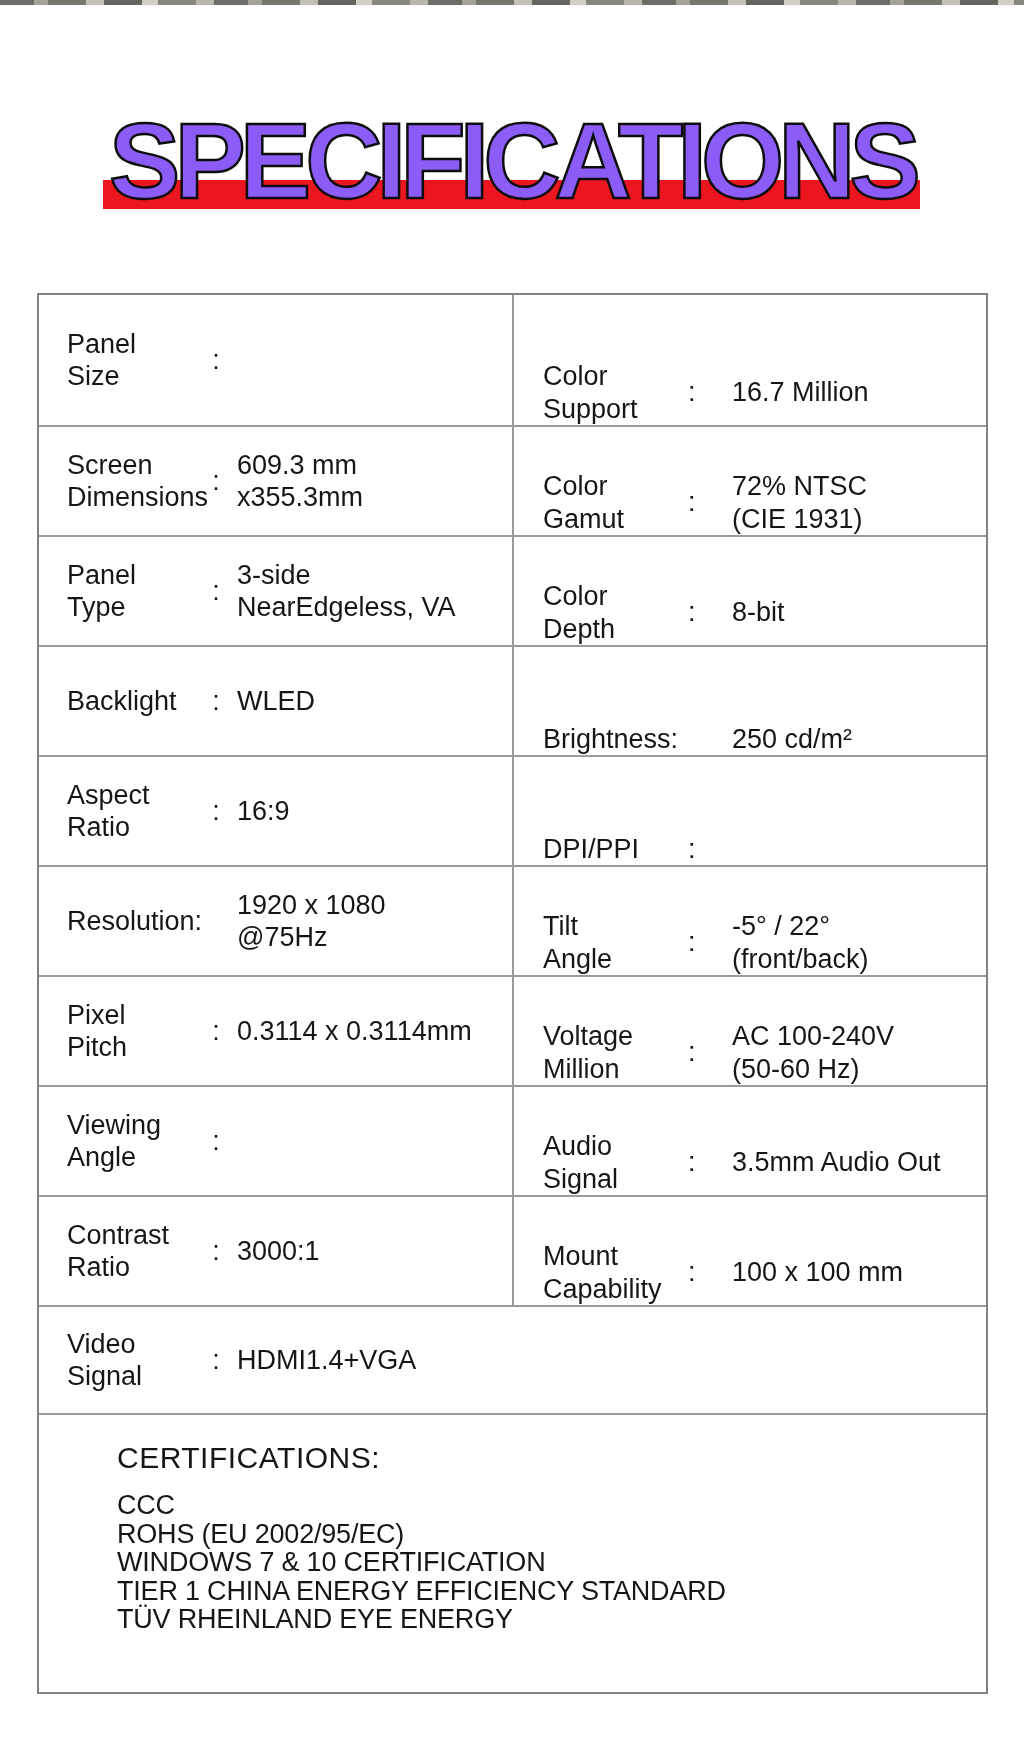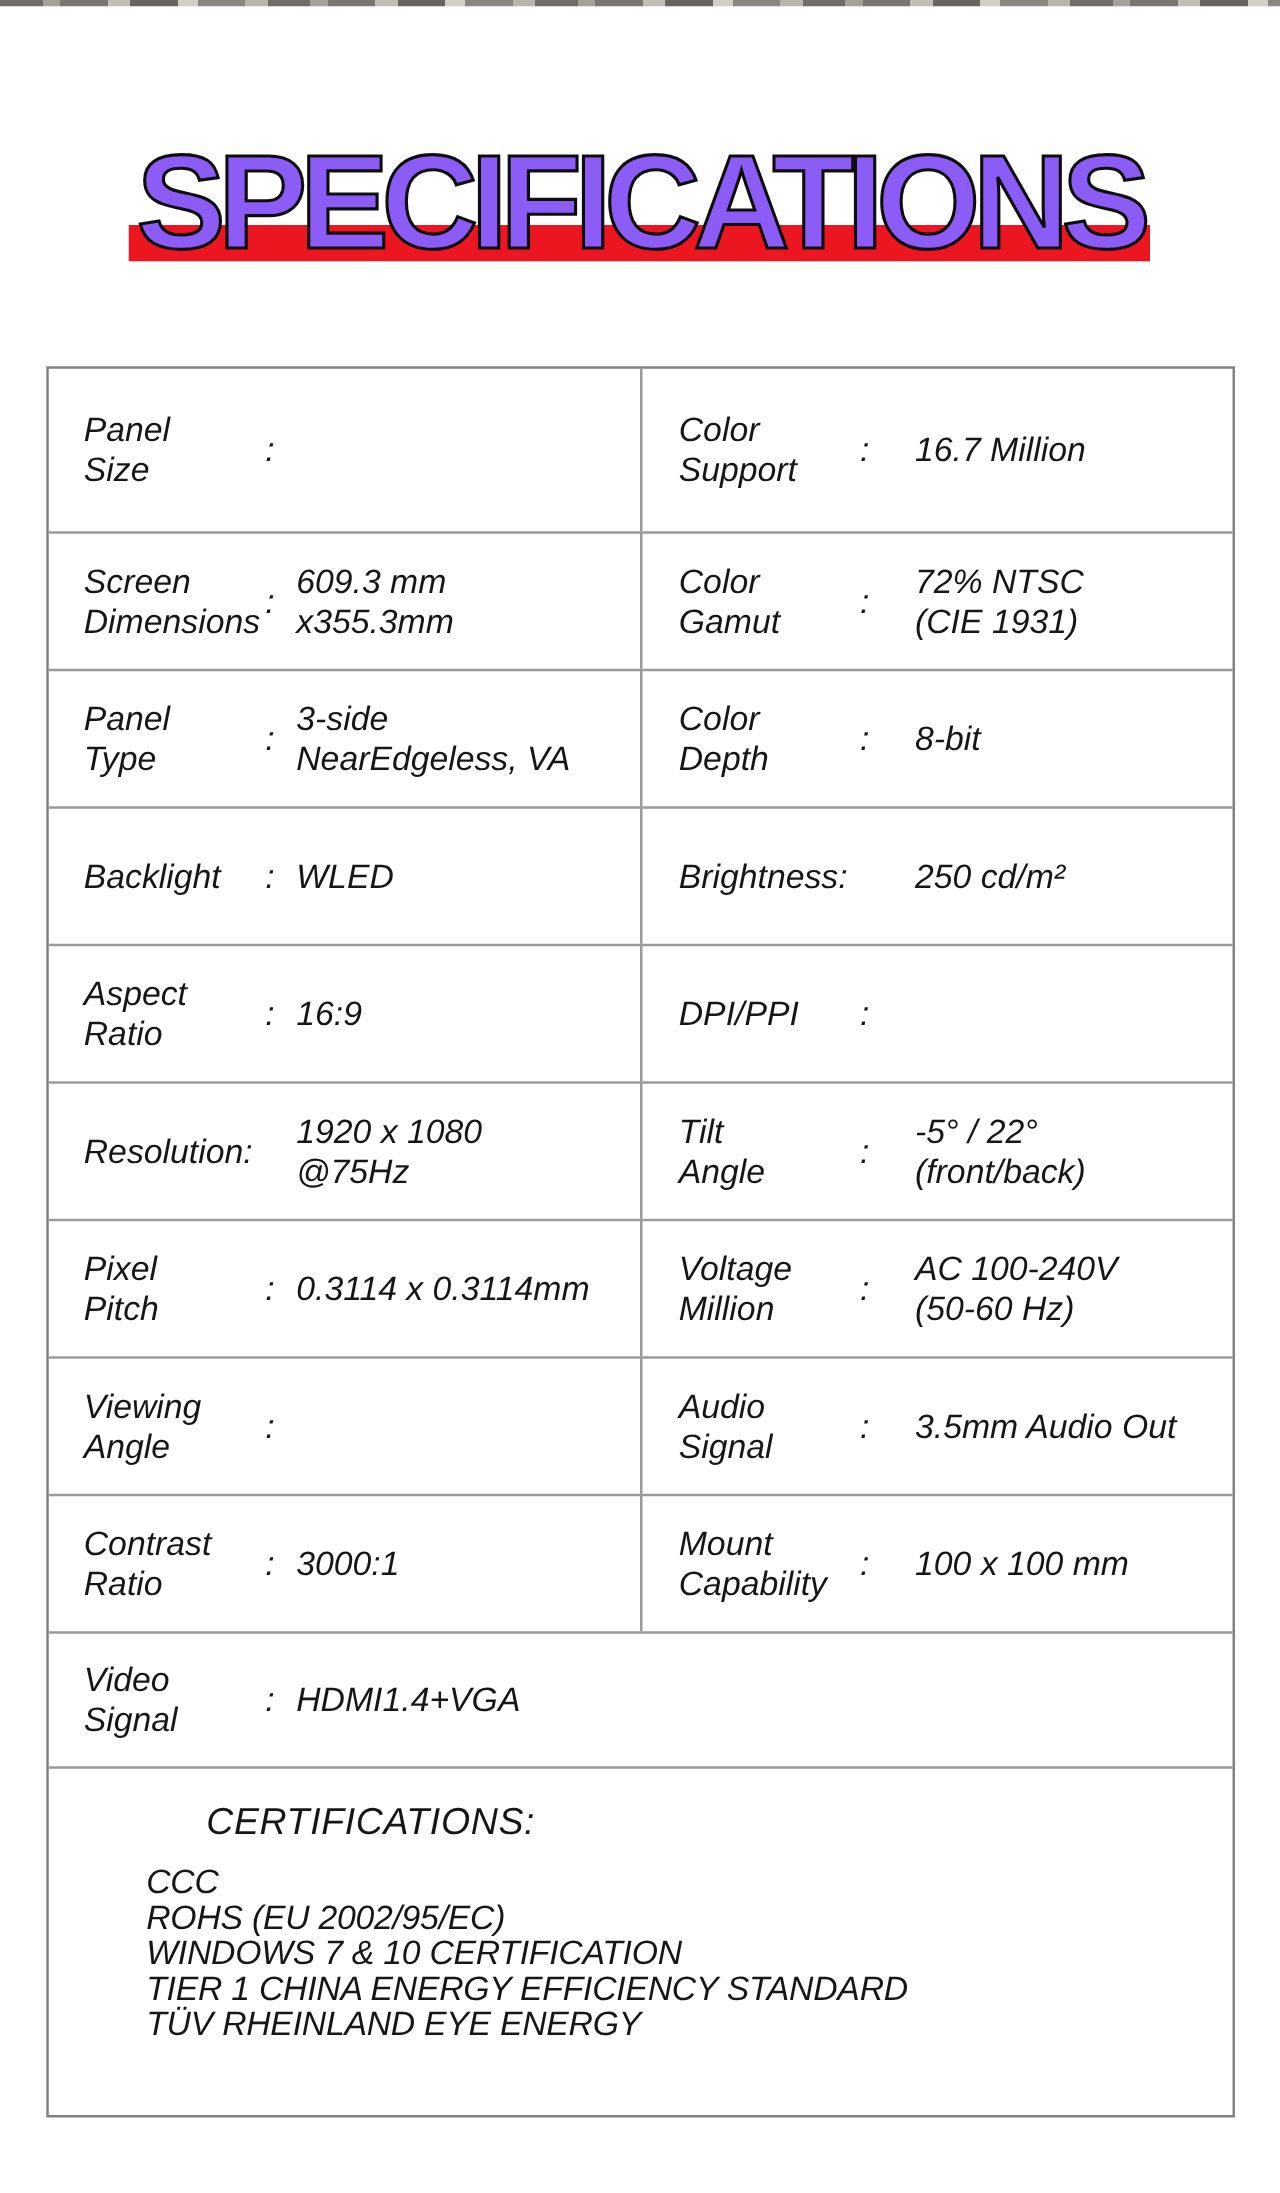--- a/index.html
+++ b/index.html
@@ -29,35 +29,34 @@
   .page-title{
     position:absolute;top:108px;left:0;width:1024px;text-align:center;
     font-size:107px;font-weight:bold;letter-spacing:-6px;line-height:1;
     color:#8b5cf6;-webkit-text-stroke:2.5px #0d0d0d;white-space:nowrap;
   }
   .spec-table{
     position:absolute;top:293px;left:37px;width:951px;
     border:2px solid var(--outer-border);background:#ffffff;
     display:grid;grid-template-columns:475px 1fr;
     grid-template-rows:130px repeat(8,110px) 108px 279px;
-    font-style:italic;
   }
   .cell{display:flex;align-items:center;border-top:2px solid var(--border-gray);}
   .first{border-top:none;}
   .c-left{border-right:2px solid var(--border-gray);padding-left:28px;padding-right:6px;}
-  .c-right{padding-left:29px;padding-right:4px;}
+  .c-right{padding-left:29px;padding-right:4px;align-items:flex-end;}
   .c-full{grid-column:1/-1;padding-left:28px;align-items:center;}
   .spec{display:grid;align-items:center;width:100%;font-size:27px;line-height:1.2;}
   .c-left .spec,.c-full .spec{grid-template-columns:128px 42px 1fr;}
   .c-right .spec{grid-template-columns:145px 44px 1fr;}
   .label,.value{white-space:pre-line;}
   .c-left .sep,.c-full .sep{text-align:center;}
   .c-right .sep{text-align:left;}
   .cert-cell{display:block;padding:26px 20px 0 78px;}
-  .cert-heading{font-size:30px;letter-spacing:.5px;margin-bottom:16px;margin-left:48px;}
+  .cert-heading{font-size:30px;letter-spacing:.5px;margin-bottom:16px;}
   .cert-item{font-size:27px;line-height:28.5px;letter-spacing:-0.2px;}
 </style>
 </head>
 <body>
 
 <div class="top-strip"></div>
 
 <div class="header">
   <div class="red-bar"></div>
   <div class="page-title">SPECIFICATIONS</div>

